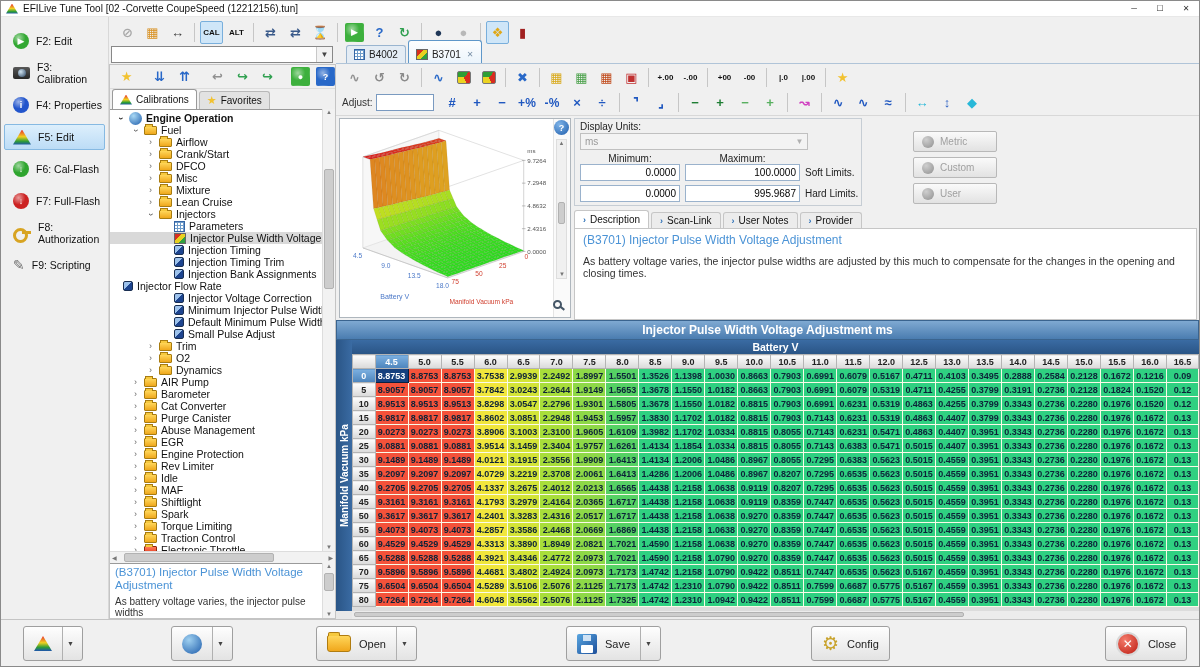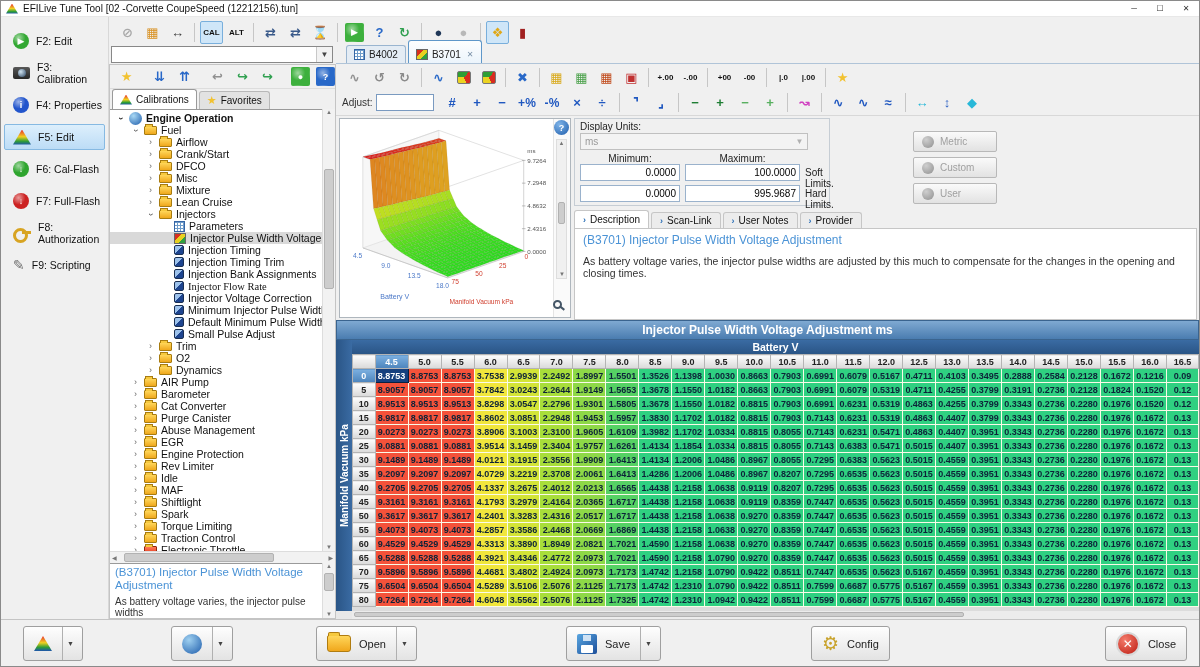--- a/index.html
+++ b/index.html
@@ -79,21 +79,21 @@
 #emid{position:absolute;left:0;top:52px;right:0;height:204px}
 #chart-box{position:absolute;left:3px;top:2px;width:232px;height:200px;background:#fff;border:1px solid #aeb6bd}
 #chart-side{position:absolute;right:0;top:0;width:17px;bottom:0;border-left:1px solid #e4e4e4;background:#fafafa}
 #chart-help{position:absolute;right:1px;top:1px;width:15px;height:15px;font-size:9px;background:radial-gradient(circle at 35% 30%,#7fb4e8,#1d5cab);color:#fff}
 #chart-scroll{position:absolute;right:3px;top:20px;width:11px;bottom:38px;background:#f0f0f0;border:1px solid #ddd;font-size:6px;color:#777;text-align:center}
 #chart-scroll .sb-thumb{position:absolute;left:1px;right:1px;top:45%;height:22px}
 #chart-mag{position:absolute;right:3px;bottom:4px;width:14px;height:14px}
 .i-mag{display:inline-block;width:9px;height:9px;border:2px solid #456;border-radius:50%;position:relative}
 .i-mag::after{content:"";position:absolute;width:6px;height:2px;background:#456;right:-5px;bottom:-2px;transform:rotate(38deg)}
 #right-panel{position:absolute;left:238px;top:2px;right:2px;height:202px}
-#display-units{position:absolute;left:0;top:0;width:256px;height:88px;background:#f0f0f0;border:1px solid #c6cdd4;font-size:10px}
+#display-units{position:absolute;left:0;top:0;width:288px;height:88px;background:#f0f0f0;border:1px solid #c6cdd4;font-size:10px}
 #du-label{position:absolute;left:5px;top:2px;color:#222}
 #du-select{position:absolute;left:5px;top:14px;width:228px;height:17px;background:#f3f3f3;border:1px solid #c0c0c0;color:#9a9a9a;display:flex;align-items:center;padding-left:4px}
 #du-select .carrow{margin-left:auto;width:15px;align-self:stretch;display:flex;align-items:center;justify-content:center;font-size:8px;color:#b0b0b0}
 #du-min-label{position:absolute;left:5px;top:34px;width:100px;text-align:center;color:#222}
 #du-max-label{position:absolute;left:110px;top:34px;width:115px;text-align:center;color:#222}
 .du-input{position:absolute;height:17px;border:1px solid #9ab2cc;background:#fff;font-size:10px;text-align:right;padding:0 3px;font-family:inherit}
 #du-soft-min{left:5px;top:45px;width:100px}
 #du-soft-max{left:110px;top:45px;width:115px}
 #du-hard-min{left:5px;top:66px;width:100px}
 #du-hard-max{left:110px;top:66px;width:115px}
@@ -360,21 +360,21 @@
         <div class="tree-row" style="padding-left: 51px;">
           <span class="ar"></span>
           <span class="ico-nav"></span>
           <span>Injection Timing Trim</span>
         </div>
         <div class="tree-row" style="padding-left: 51px;">
           <span class="ar"></span>
           <span class="ico-nav"></span>
           <span>Injection Bank Assignments</span>
         </div>
-        <div class="tree-row" style="padding-left: 51px; font-family: Liberation Serif, serif;">
+        <div class="tree-row" style="">
           <span class="ar"></span>
           <span class="ico-nav"></span>
           <span>Injector Flow Rate</span>
         </div>
         <div class="tree-row" style="padding-left: 51px;">
           <span class="ar"></span>
           <span class="ico-nav"></span>
           <span>Injector Voltage Correction</span>
         </div>
         <div class="tree-row" style="padding-left: 51px;">

